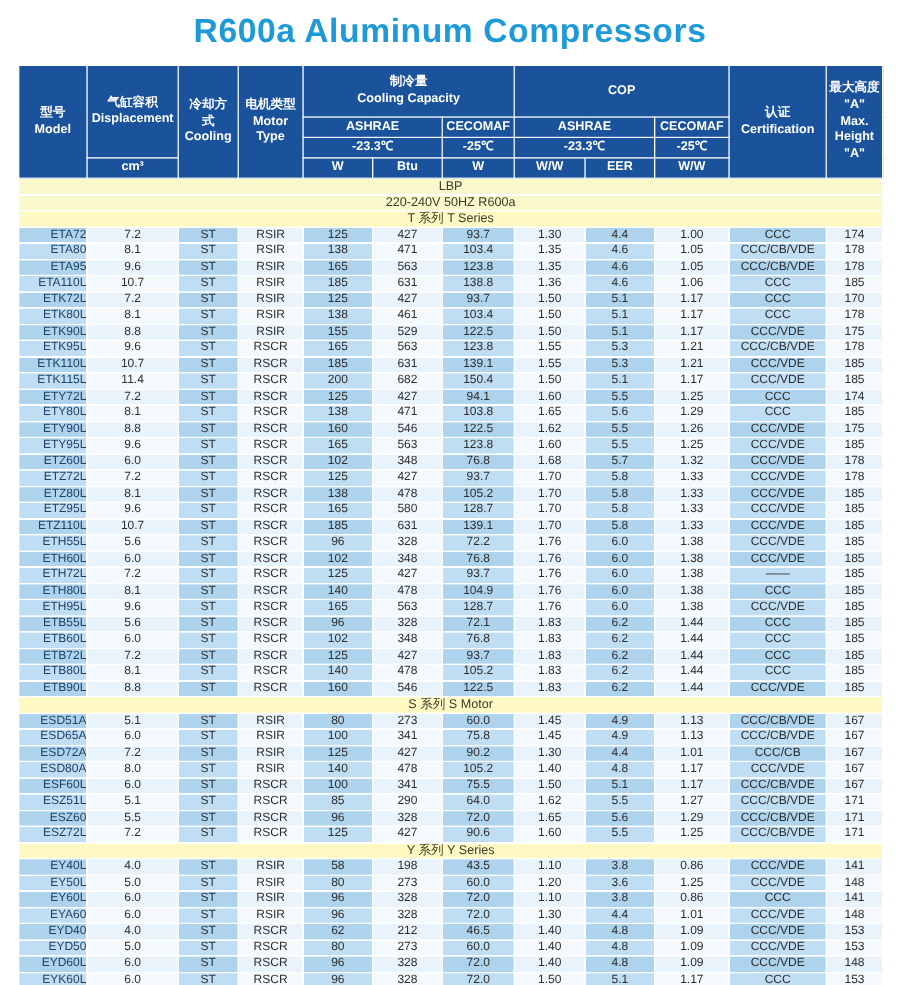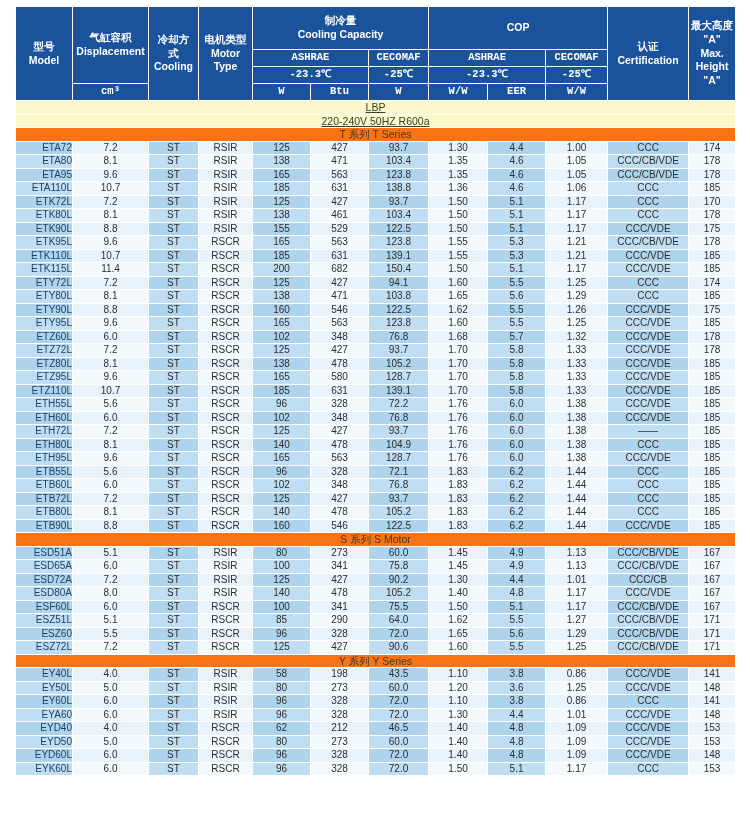--- a/index.html
+++ b/index.html
@@ -6,39 +6,40 @@
   body { width:750px; font-family:"Liberation Sans", sans-serif; }
   .page { width:750px; height:821px; box-sizing:border-box; padding:6px 15px 0 15px; background:#fff; }
   .title { text-align:center; font-size:28px; font-weight:bold; margin:4px 0 12px 0; letter-spacing:0.5px; }
   table.spec { border-collapse:collapse; table-layout:fixed; width:720px; border:1px solid #dfe9f2; }
   th {
     background:#1a539b; color:#ffffff; font-weight:bold; font-size:10.5px;
     border:1px solid #ffffff; text-align:center; vertical-align:middle;
     white-space:pre-line; padding:1px 1px; line-height:1.3;
   }
   thead tr.hr1 th { height:40px; }
-  thead tr.hr2 th, thead tr.hr3 th, thead tr.hr4 th { height:14px;font-family:Liberation Mono, monospace; }
+  thead tr.hr2 th, thead tr.hr3 th, thead tr.hr4 th { height:14px; }
   td {
     border:1px solid #ffffff; font-size:10px; text-align:center;
     height:12.5px; line-height:12.5px; padding:0; color:#2e2e2e;
     overflow:hidden; white-space:nowrap;
   }
   tr.band td { font-size:10.5px; color:#3d3d28; height:12.5px; }
-  tr.band-pale td { background:#f8f8cb;text-decoration:underline; }
-  tr.band-series td { background:#f97316; }
+  tr.band-pale td { background:#f8f8cb; }
+  tr.band-series td { background:#fef9c3; }
   tr.data.r0 td.cblue  { background:#aed3ed; }
   tr.data.r0 td.clight { background:#e8f3fb; }
   tr.data.r1 td.cblue  { background:#c0def3; }
   tr.data.r1 td.clight { background:#f3f9fd; }
   td.model { color:#1d4268;text-align:right; }
 </style>
 </head>
 <body>
 
 <div class="page">
+  <div class="title" style="color:#1e9ad8;">R600a Aluminum Compressors</div>
 
   <table class="spec">
     <colgroup>
       <col style="width:57px">
         <col style="width:76px">
         <col style="width:50px">
         <col style="width:54px">
       <col style="width:58px">
         <col style="width:58px">
         <col style="width:60px">

